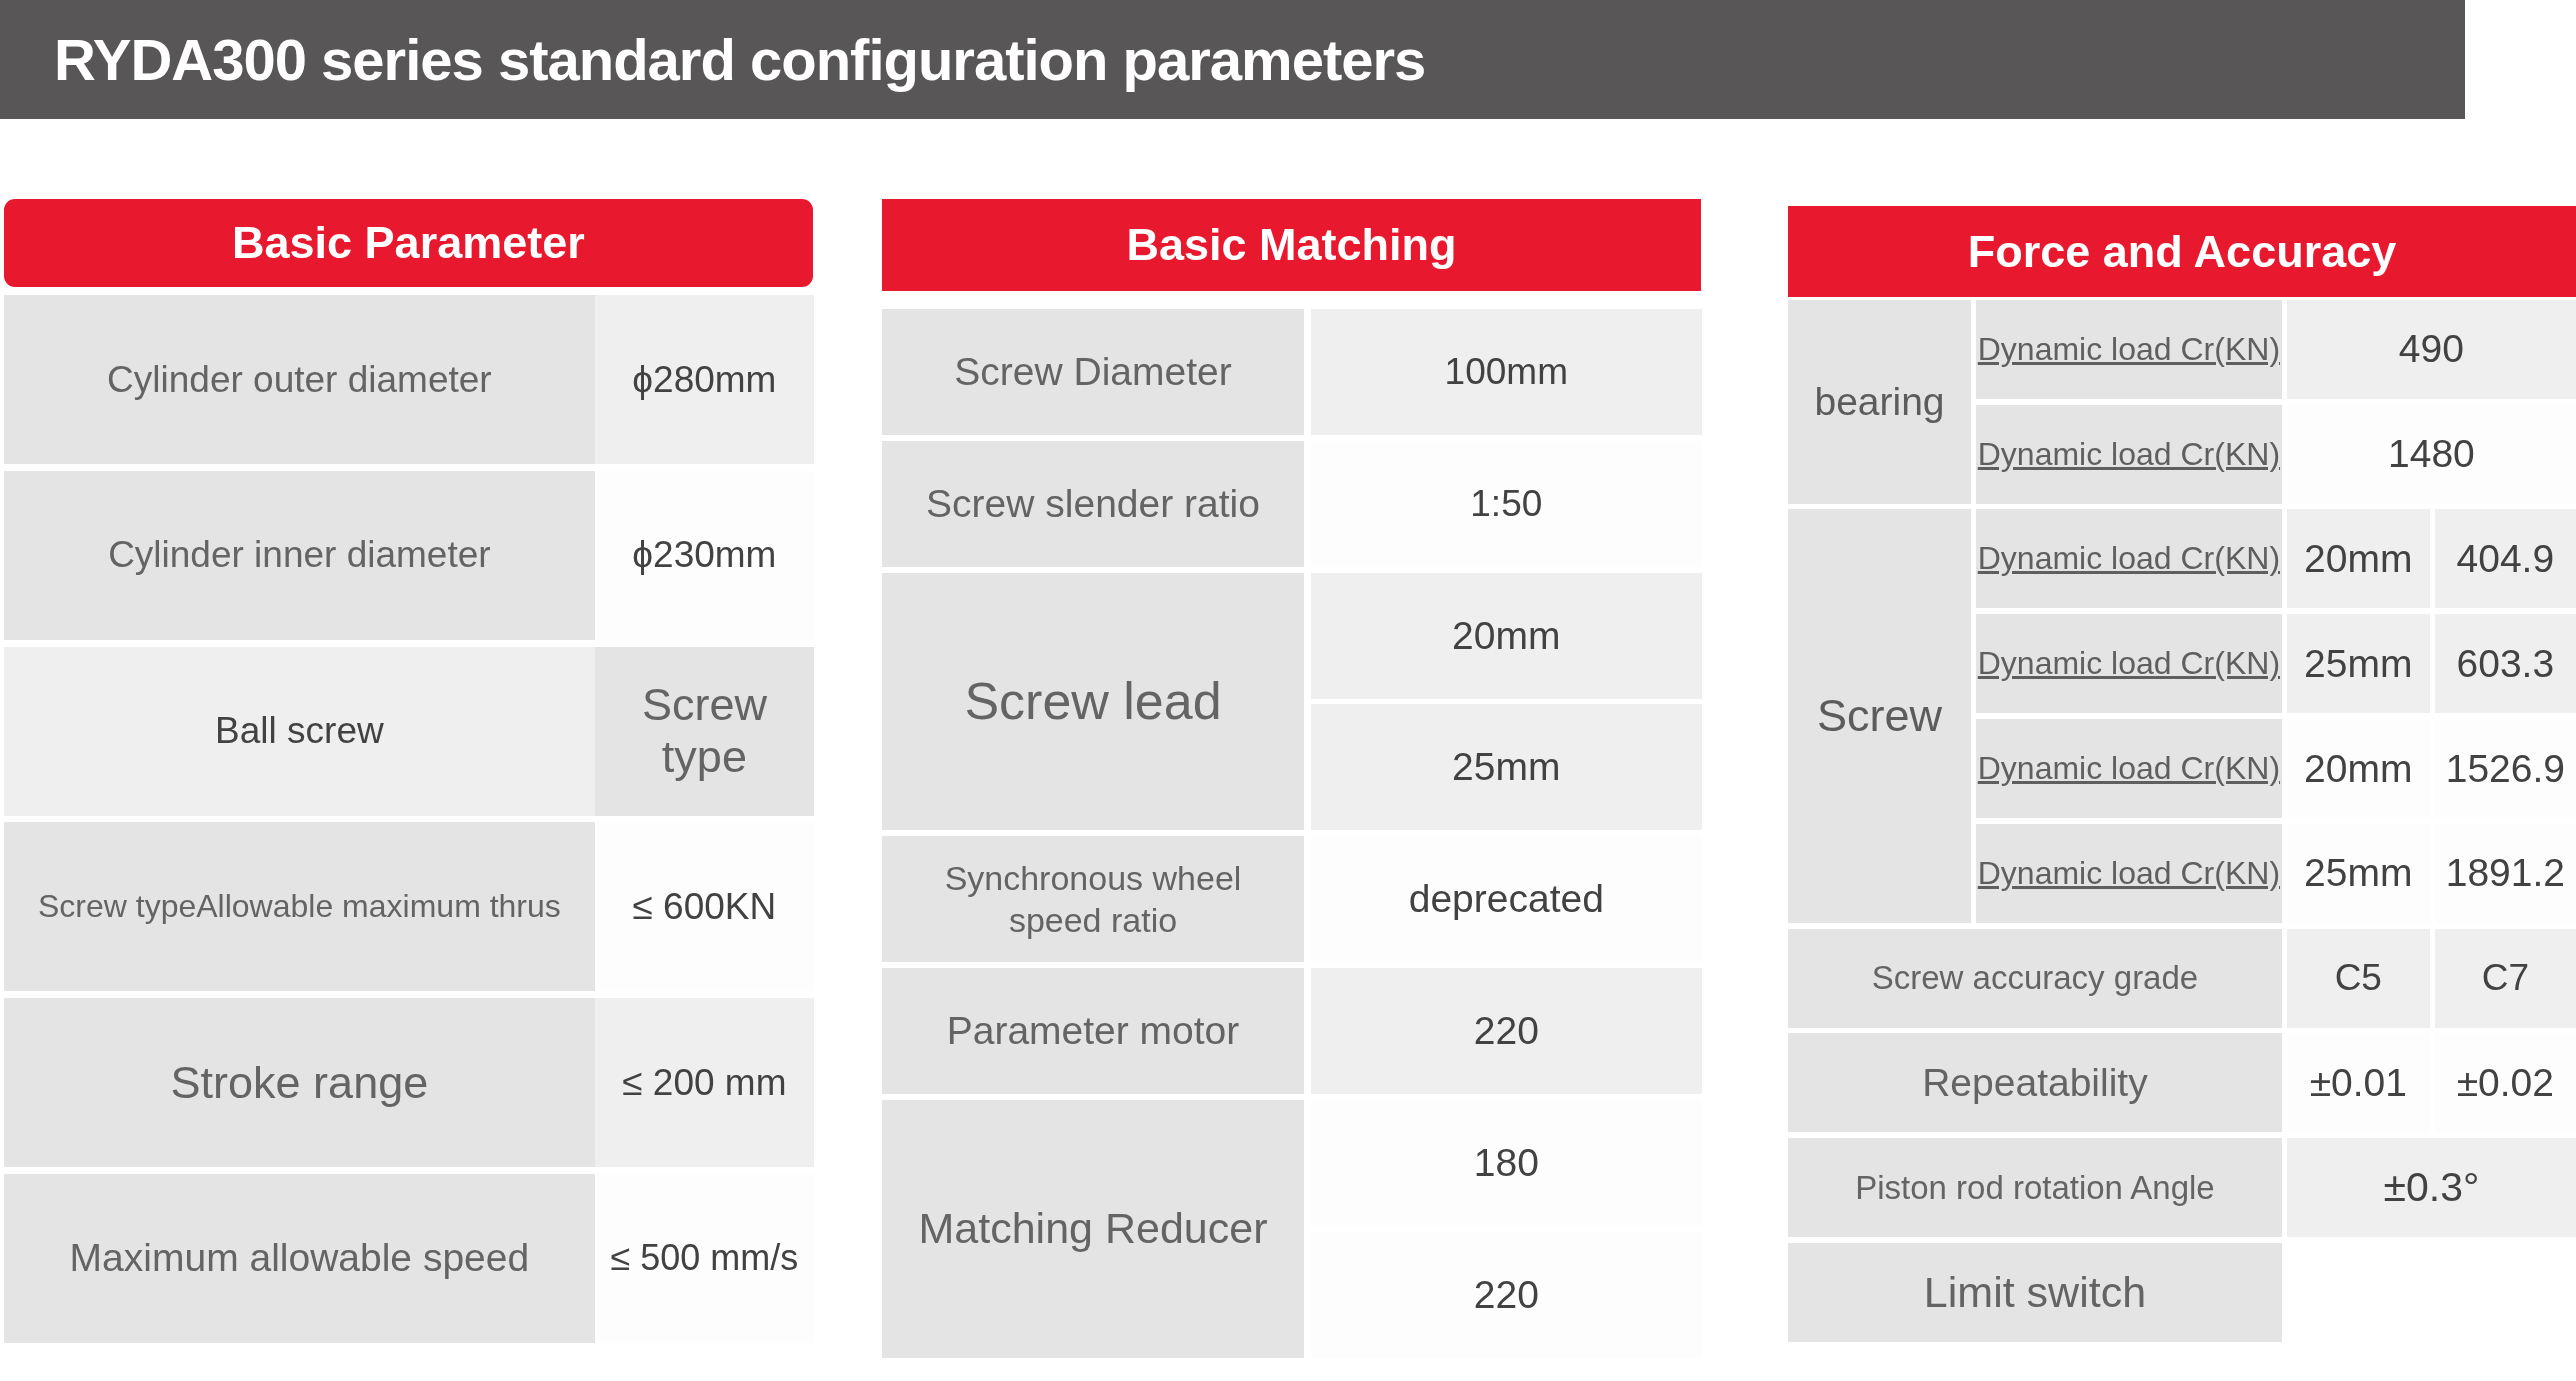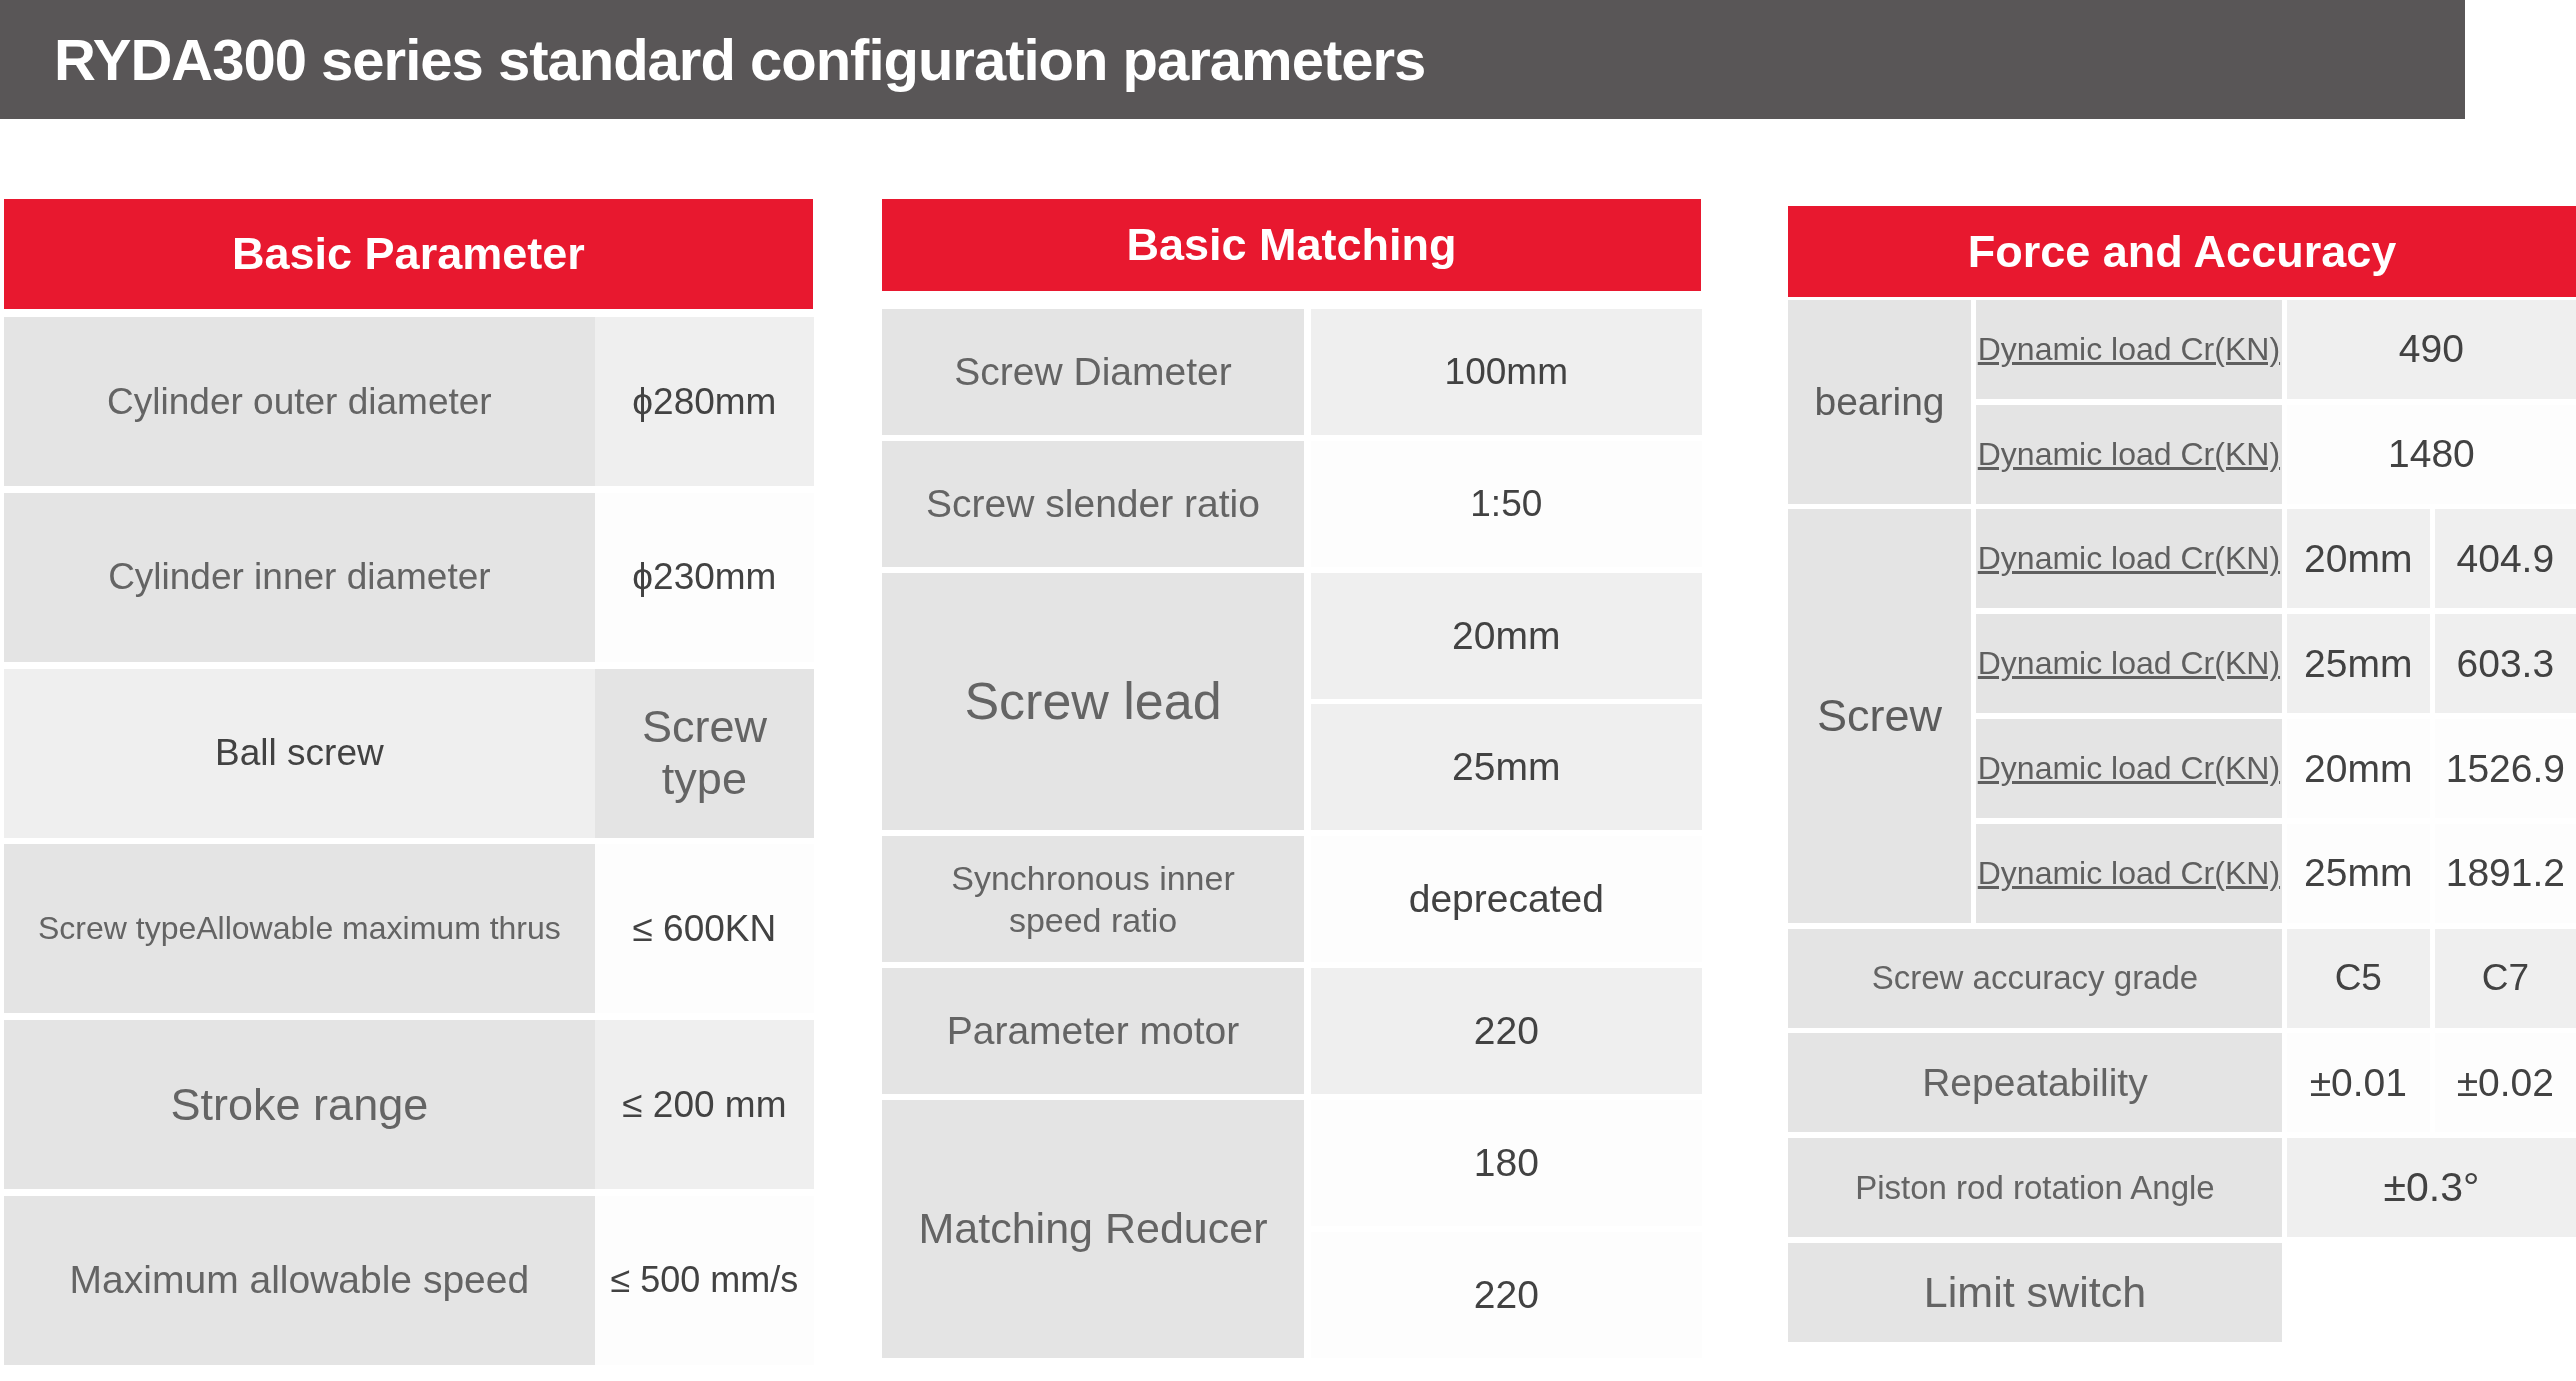--- a/index.html
+++ b/index.html
@@ -34,21 +34,21 @@
   .lbl{background:#e4e4e4;color:#646464;}
   .vgray{background:#efefef;}
   .vwhite{background:#fdfdfd;}
   .vnone{background:transparent;}
   .fs33{font-size:32px}.fs34{font-size:33px}.fs35{font-size:34px}
   .fs37{font-size:36px}.fs38{font-size:37px}.fs40{font-size:39px}
   .fs42{font-size:41px}.fs44{font-size:43px}.fs46{font-size:45px}
   .fs54{font-size:52px}
   
   .t-left{position:absolute;left:3.9px;top:199px;width:809px;}
-  .t-left .thead{height:110px;}
+  .t-left .thead{height:88px;border-radius:11px;}
   .t-left .tbody{
     margin-top:8px;
     display:grid;grid-template-columns:591px 219px;
     grid-auto-rows:169px;row-gap:6.8px;
   }
   
   .t-mid{position:absolute;left:882px;top:199px;width:819px;}
   .t-mid .thead{height:92px;}
   .t-mid .tbody{
     margin-top:18px;
@@ -109,21 +109,21 @@
       <div class="cell vgray fs38">100mm</div>
 
       <div class="cell lbl fs40">Screw slender ratio</div>
       <div class="cell vwhite fs38">1:50</div>
 
       <div class="cell lbl fs54 span2r">Screw lead</div>
       <div class="cell vgray fs40">20mm</div>
       <div class="cell vgray fs40">25mm</div>
 
       <div class="cell lbl fs35">
-          <span class="wrap-narrow">Synchronous inner speed ratio</span>
+          <span class="wrap-narrow">Synchronous wheel speed ratio</span>
         </div>
       <div class="cell vwhite fs40">deprecated</div>
 
       <div class="cell lbl fs40">Parameter motor</div>
       <div class="cell vgray fs40">220</div>
 
       <div class="cell lbl fs44 span2r">Matching Reducer</div>
       <div class="cell vwhite fs40">180</div>
       <div class="cell vwhite fs40">220</div>
     </div>

